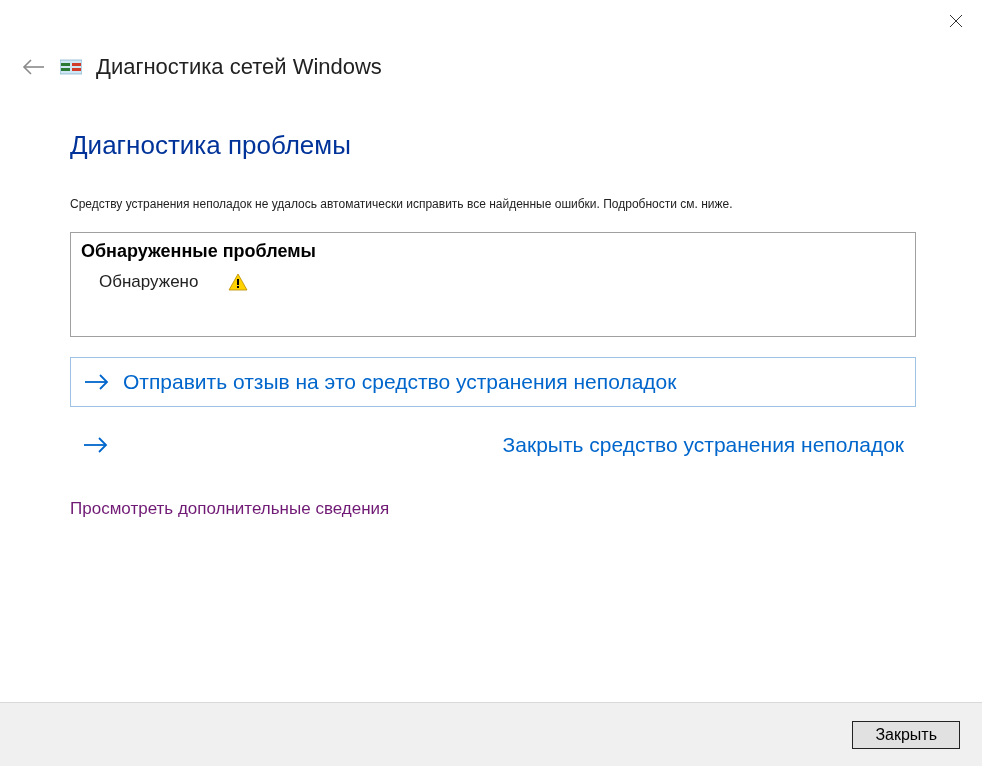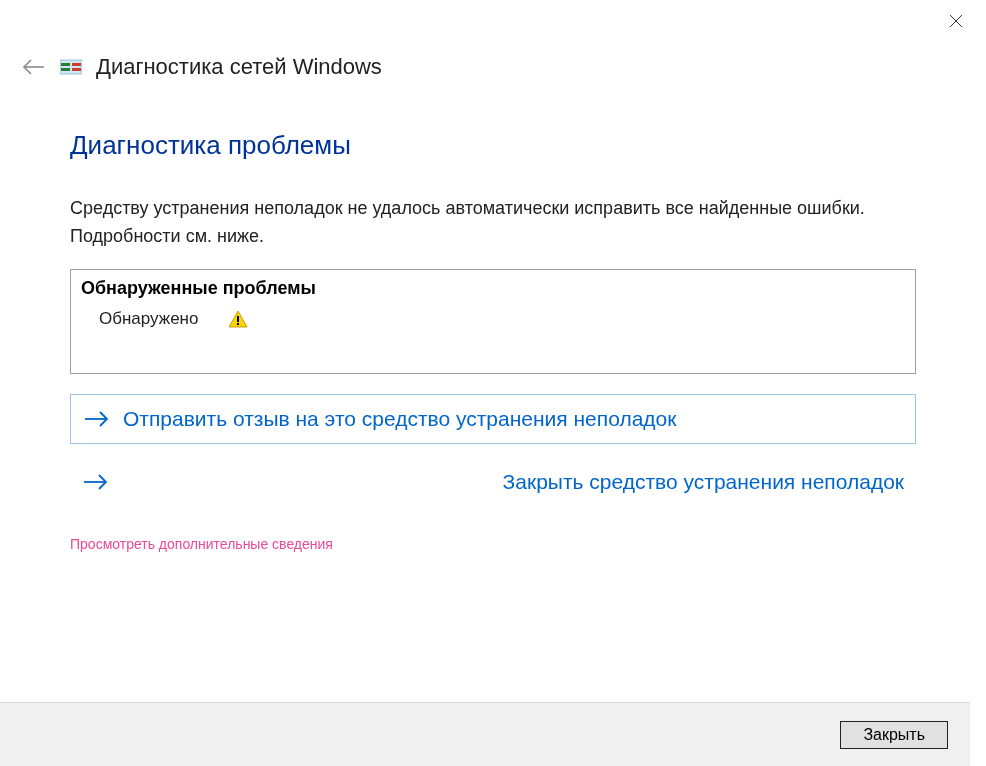--- a/index.html
+++ b/index.html
@@ -58,21 +58,21 @@
     .content {
       padding: 40px 70px 0 70px;
     }
     .heading {
       color: #003399;
       font-size: 26px;
       font-weight: 400;
       margin-bottom: 34px;
     }
     .description {
-      font-size: 18px;
+      font-size: 12px;
       color: #222;
       line-height: 1.55;
       margin-bottom: 18px;
     }
     .problems-box {
       border: 1px solid #a0a0a0;
       padding: 0;
       height: 105px;
     }
     .problems-header {
@@ -116,29 +116,29 @@
       display: flex;
       align-items: center;
       gap: 14px;
     }
     .action-label {
       color: #0066cc;
       font-size: 21px;
       font-weight: 400;
     }
     .detail-link {
-      color: #ec4899;
-      font-size: 14px;
+      color: #701a75;
+      font-size: 17px;
       margin-top: 30px;
       cursor: default;
     }
     .footer {
       position: absolute;
       left: 0;
-      right: 16px;
+      right: 4px;
       bottom: 0;
       height: 64px;
       background: #f0f0f0;
       border-top: 1px solid #d9d9d9;
       display: flex;
       justify-content: flex-end;
       align-items: center;
       padding-right: 22px;
     }
     .btn-close {

